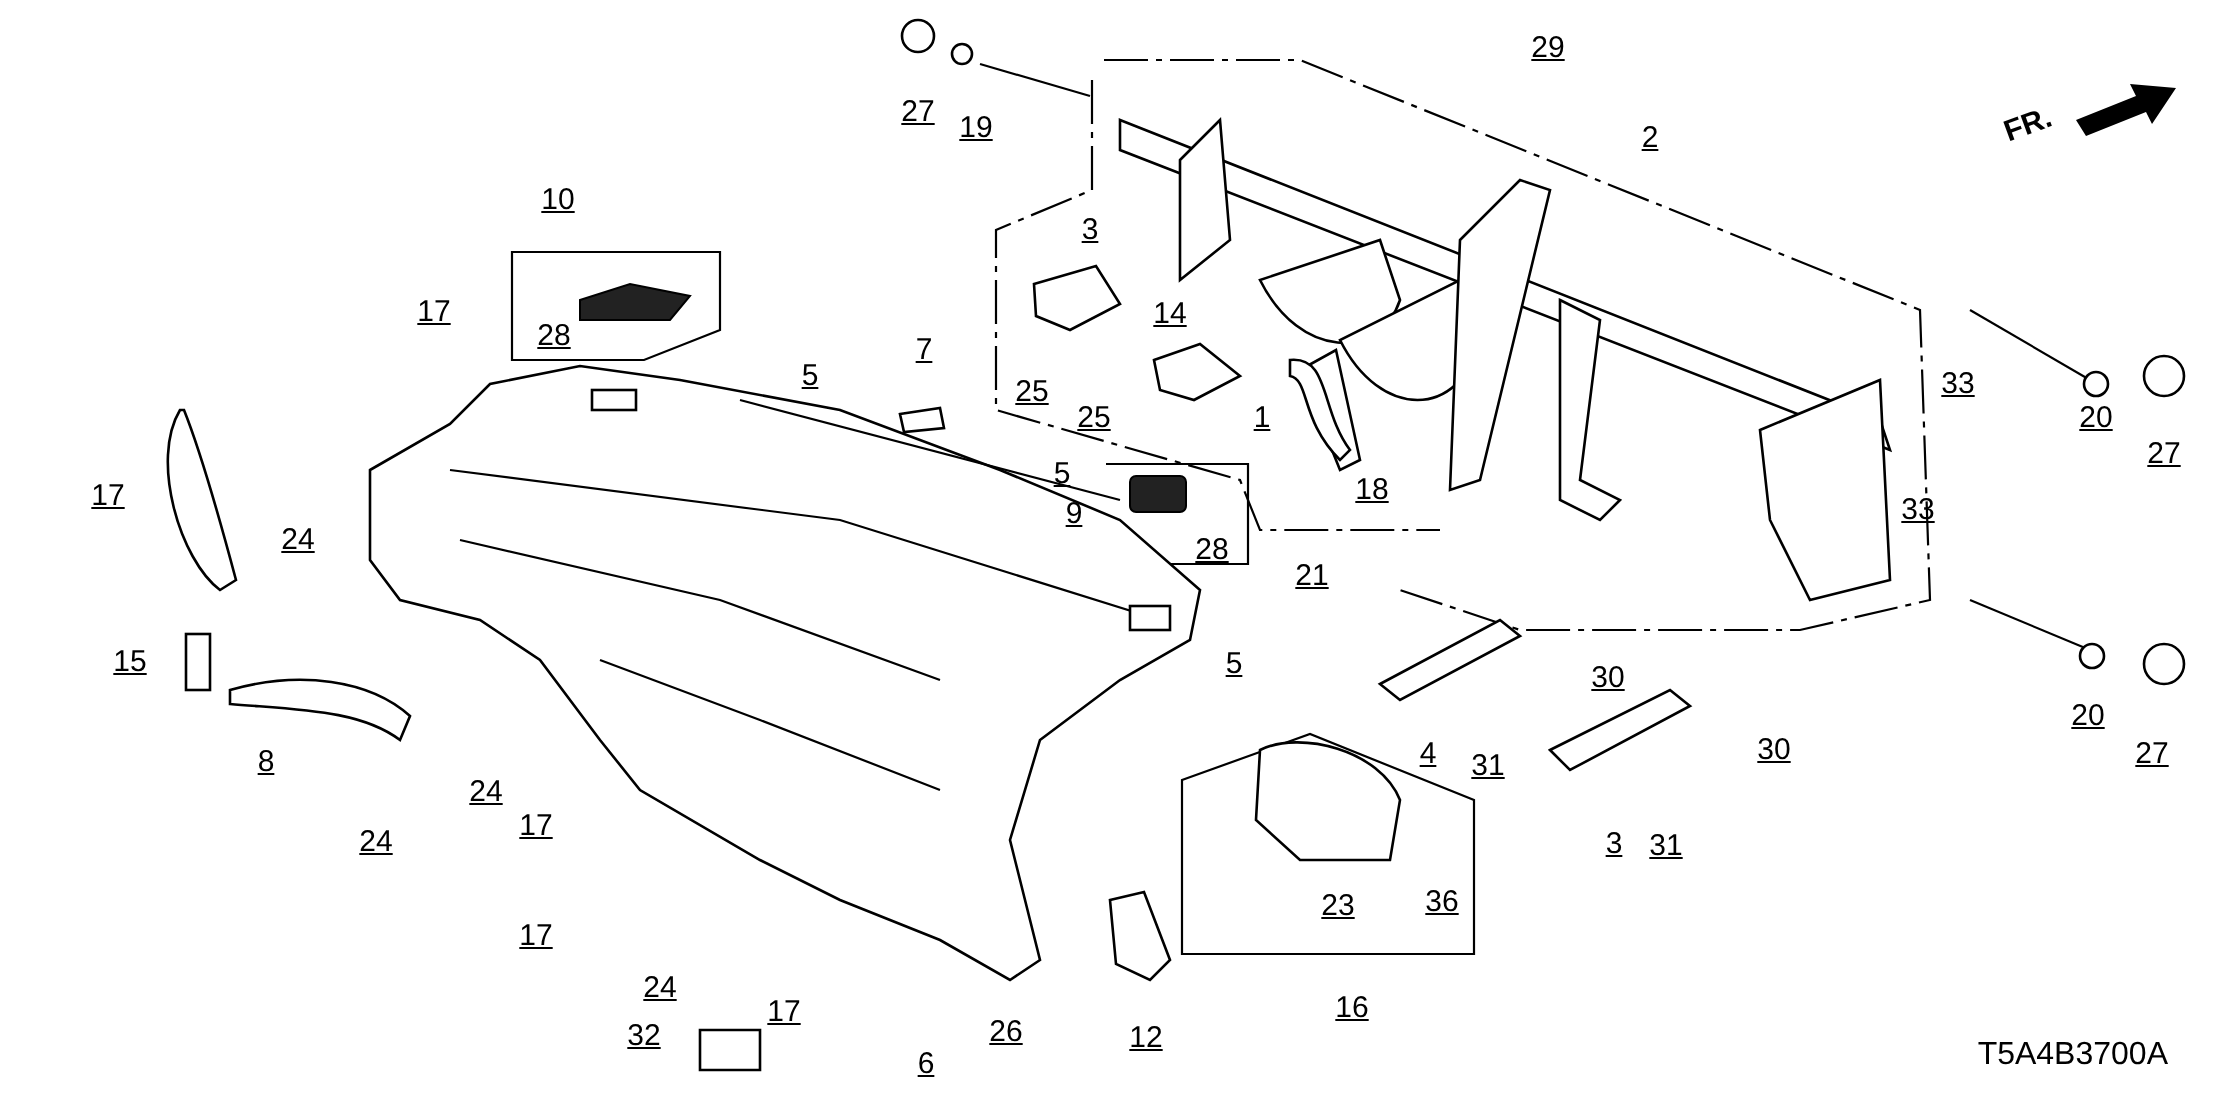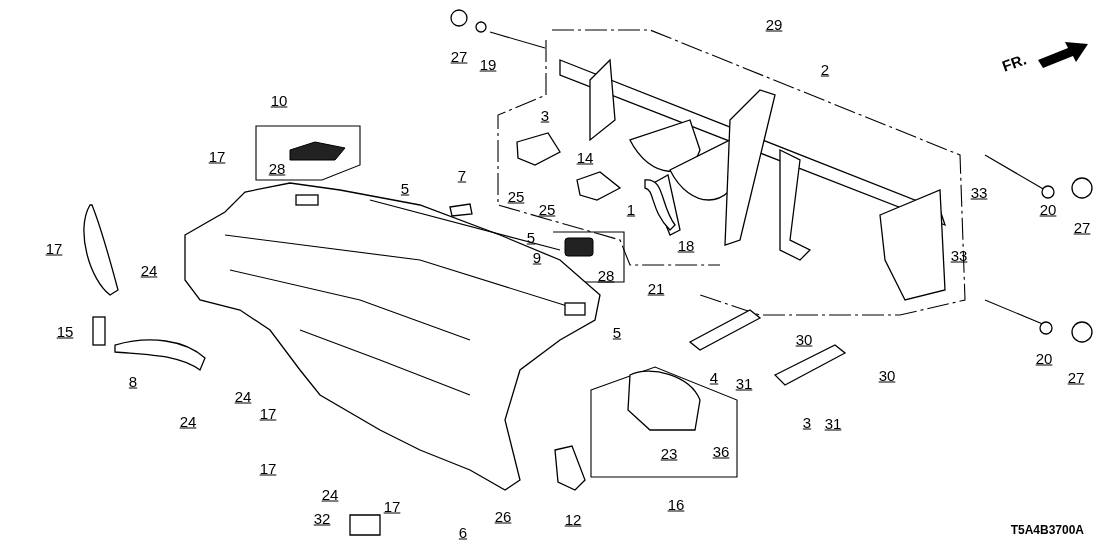--- a/index.html
+++ b/index.html
@@ -1,19 +1,19 @@
 <!DOCTYPE html>
 <html><head>
 <meta charset="utf-8">
 <style>
   html,body{margin:0;padding:0;background:#fff;}
   body{width:1108px;height:554px;overflow:hidden;position:relative;font-family:"Liberation Sans",sans-serif;}
   #diagram{position:absolute;left:0;top:0;width:1108px;height:554px;}
   .lbl{position:absolute;font-size:15px;color:#000;line-height:1;transform:translate(-50%,-50%);white-space:nowrap;text-decoration:underline;}
-  .code{position:absolute;font-size:12px;font-weight:bold;color:#000;right:24px;bottom:17px;}
+  .code{position:absolute;font-size:16px;font-weight:normal;color:#000;right:24px;bottom:17px;}
   .fr{position:absolute;left:998px;top:32px;width:100px;height:50px;}
   svg .part{fill:#fff;stroke:#000;stroke-width:1.3;}
   svg .dark{fill:#222;stroke:#000;stroke-width:1;}
   svg .ln{fill:none;stroke:#000;stroke-width:1.1;}
   svg .dash{fill:none;stroke:#000;stroke-width:1.1;stroke-dasharray:22 4 3 4;}
 </style>
 </head>
 <body>
 
 <div id="diagram">

